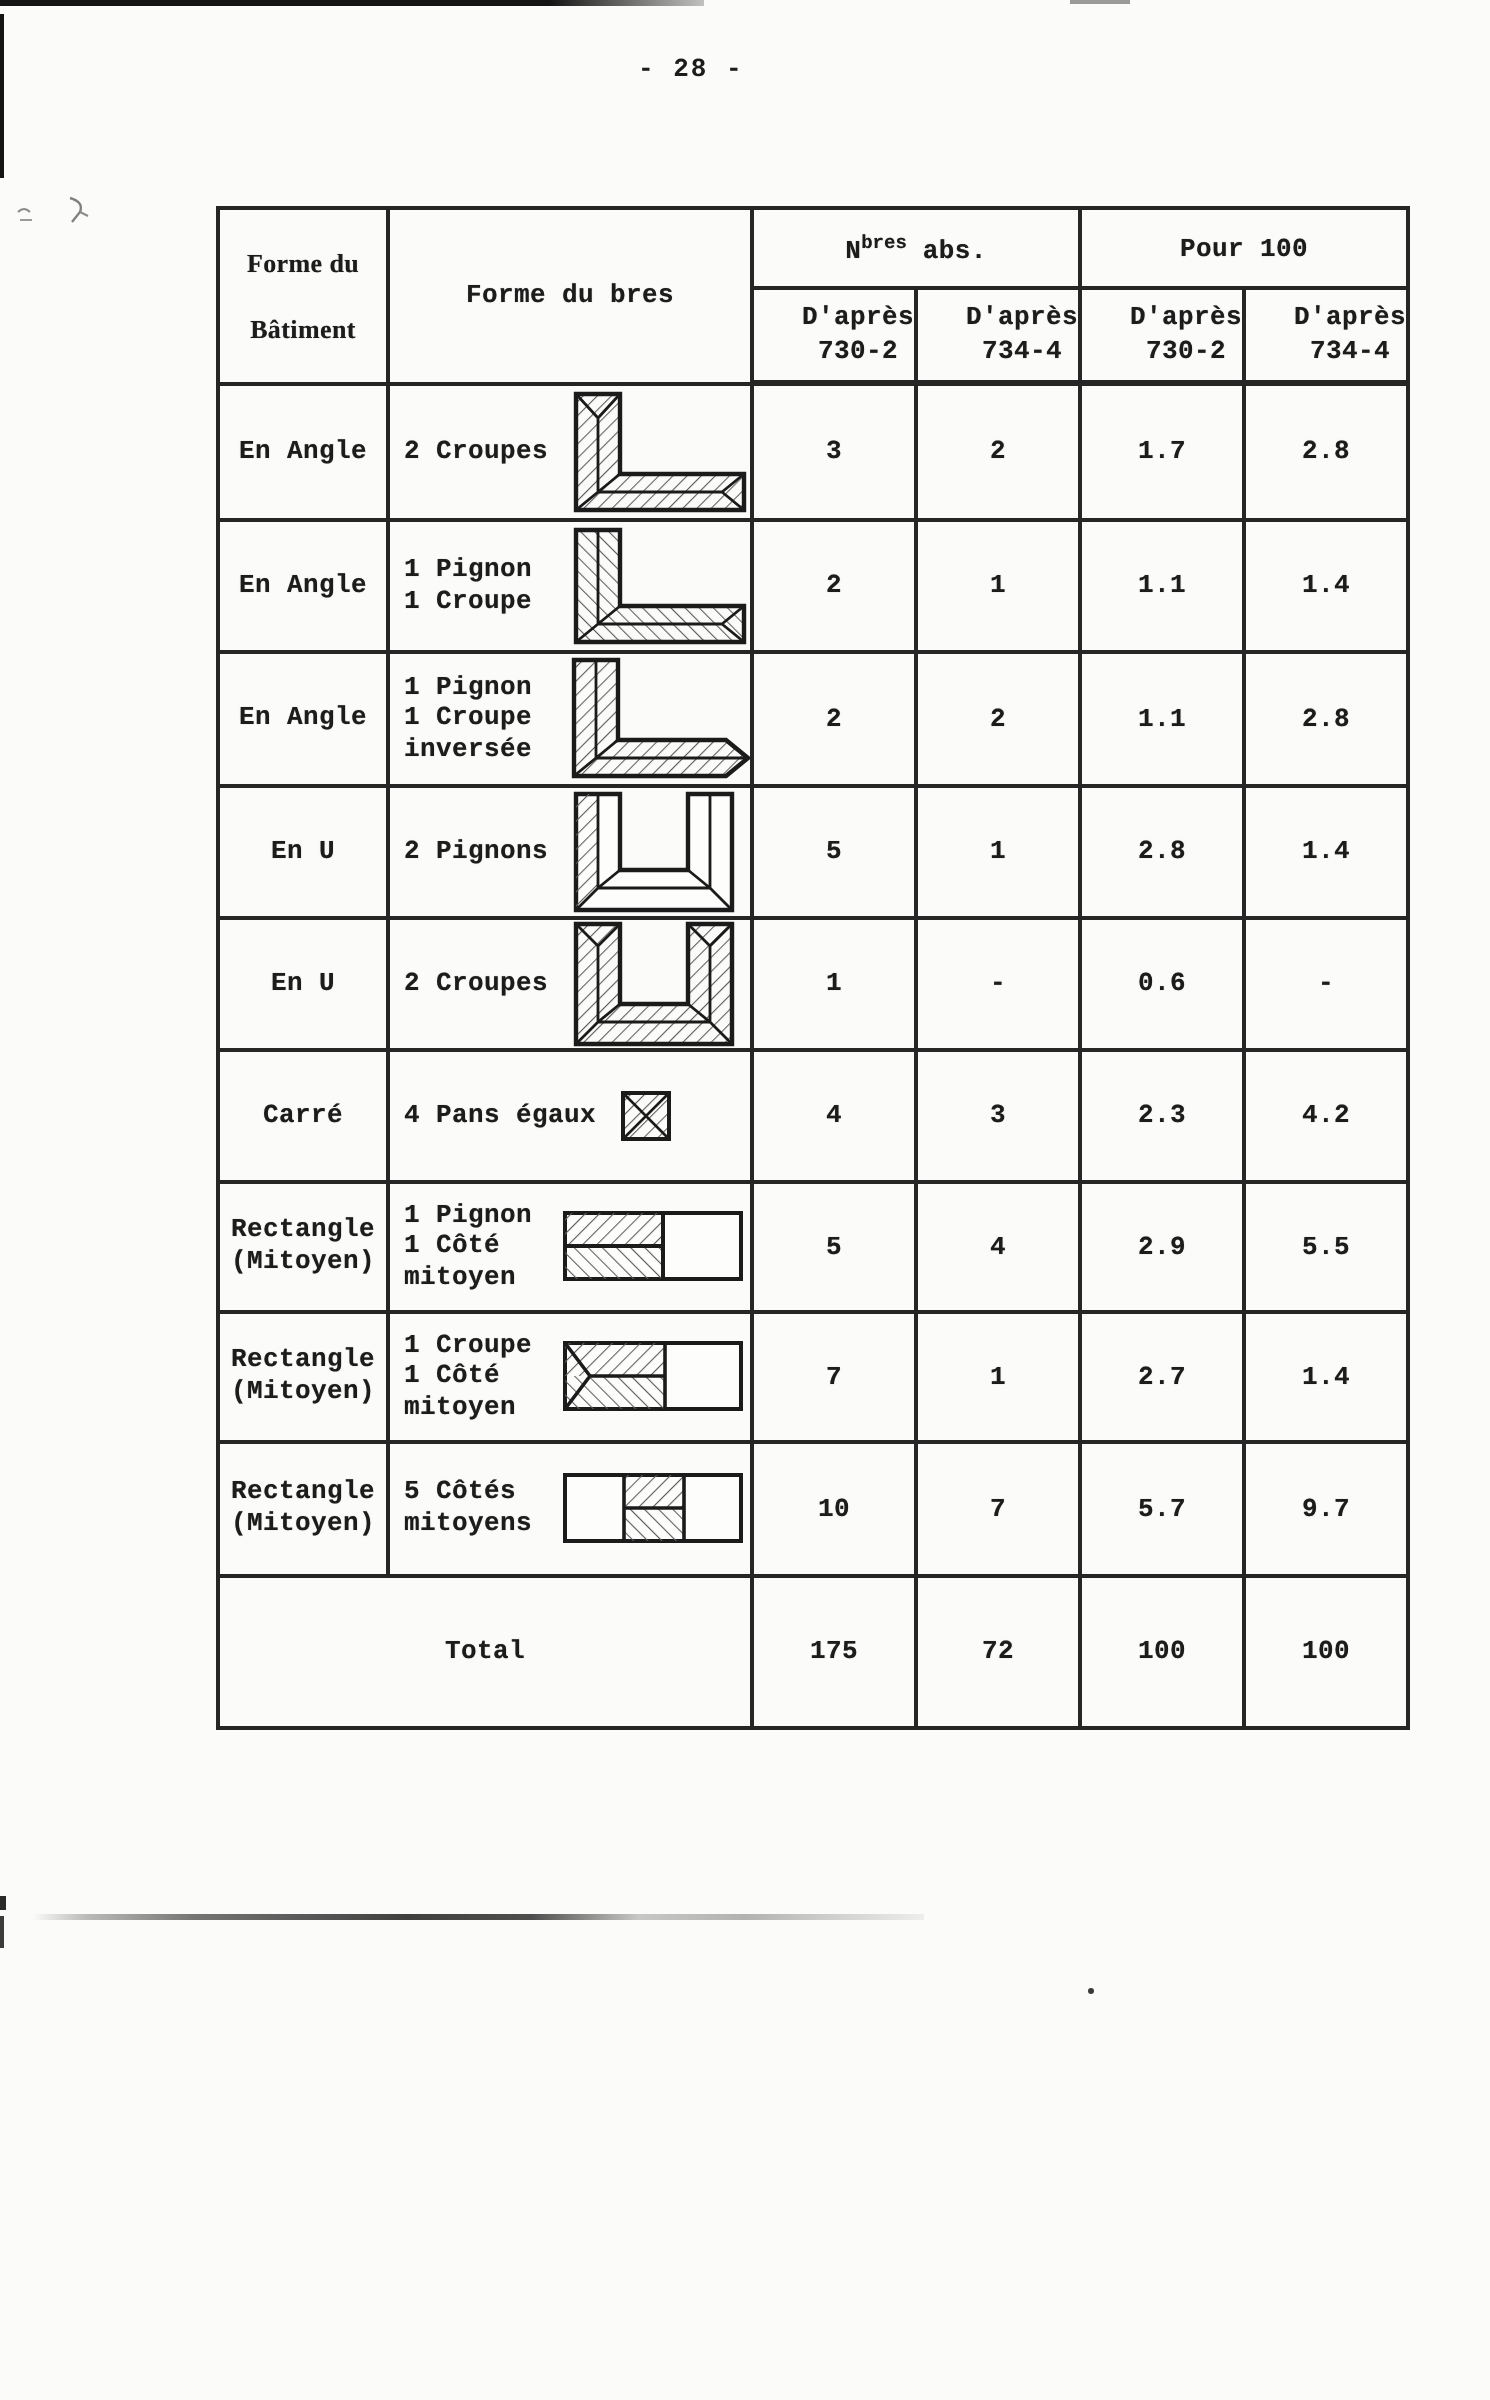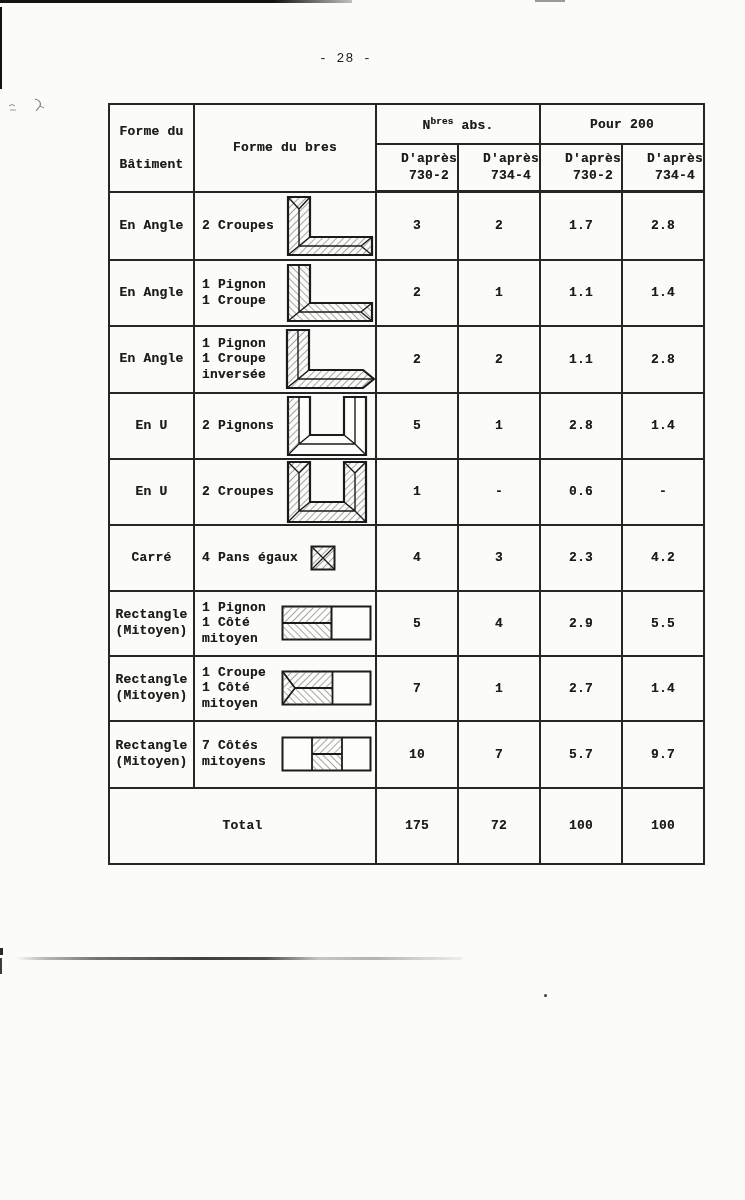--- a/index.html
+++ b/index.html
@@ -7,23 +7,22 @@
     width:745px;height:1200px;
     background:#fbfbf9;
     font-family:"Liberation Mono","DejaVu Sans Mono",monospace;
     color:#1c1c1c;
     position:relative;
     overflow:hidden;
   }
   .page{position:absolute;inset:0;}
   .page-number{
     position:absolute;left:319px;top:27px;
-    font-size:13px;font-weight:normal;letter-spacing:1px;
+    font-size:13px;font-weight:bold;letter-spacing:1px;
     white-space:pre;
-    margin-top:24px;
   }
   
   .edge-top{position:absolute;left:0;top:0;width:352px;height:3px;
     background:linear-gradient(90deg,#141414 0%,#141414 78%,rgba(20,20,20,.25) 100%);}
   .edge-top2{position:absolute;left:535px;top:0;width:30px;height:2px;background:#4a4a4a;opacity:.55;}
   .edge-left{position:absolute;left:0;top:7px;width:2px;height:82px;background:#141414;}
   .edge-left-low1{position:absolute;left:0;top:948px;width:3px;height:7px;background:#2a2a2a;}
   .edge-left-low2{position:absolute;left:0;top:958px;width:2px;height:16px;background:#3c3c3c;}
   .smudge{
     position:absolute;left:16px;top:957px;width:446px;height:3px;
@@ -40,21 +39,21 @@
   .tbl-wrap{position:absolute;left:108px;top:103px;}
   table.tbl{border-collapse:collapse;table-layout:fixed;}
   .tbl td{
     border:2px solid #262626;
     text-align:center;vertical-align:middle;
     font-size:13px;font-weight:bold;
     padding:0;letter-spacing:.2px;
     text-shadow:0 0 .4px rgba(20,20,20,.55);
   }
   .pre{white-space:pre-line;line-height:1.2;}
-  .bat-h{white-space:pre-line;line-height:2.55;}
+  .bat-h{white-space:pre-line;line-height:2.55;font-family:Liberation Serif, serif;}
   .h-group td{height:38px;}
   .h-sub td{height:45px;border-bottom:3px solid #262626;line-height:1.25;padding-left:24px;}
   .brow{height:66px;}
   .trow{height:76px;}
   sup.sp{font-size:9.5px;vertical-align:5px;letter-spacing:0;}
   .toit-wrap{display:flex;align-items:center;width:100%;}
   .toit-text{flex:0 0 84px;text-align:left;padding-left:7px;white-space:pre-line;line-height:1.2;box-sizing:border-box;}
   .toit-text.wide{flex:0 0 auto;padding-right:6px;text-align:center;}
   .art{flex:1 1 auto;display:flex;align-items:center;justify-content:center;}
   .total-cell{text-align:left;padding-left:204px;}
@@ -104,21 +103,21 @@
       <col style="width:66px">
           <col style="width:64px">
     </colgroup>
 
     <tbody>
           <tr class="h-group">
       <td rowspan="2" class="bat-h">Forme du
 Bâtiment</td>
       <td rowspan="2">Forme du bres</td>
       <td colspan="2"><span>N</span><sup class="sp">bres</sup> <span>abs.</span></td>
-      <td colspan="2">Pour 200</td>
+      <td colspan="2">Pour 100</td>
     </tr>
     <tr class="h-sub">
       <td class="pre">D'après
 730-2</td>
       <td class="pre">D'après
 734-4</td>
       <td class="pre">D'après
 730-2</td>
       <td class="pre">D'après
 734-4</td>
@@ -288,21 +287,21 @@
       <td>1</td>
       <td>2.7</td>
       <td>1.4</td>
     </tr>
 
     <tr class="brow" style="height:67px">
       <td class="pre">Rectangle
 (Mitoyen)</td>
       <td>
         <div class="toit-wrap">
-          <div class="toit-text">7 Côtés
+          <div class="toit-text">5 Côtés
 mitoyens</div>
           <div class="art">
                   <svg class="roof" width="92" height="38" viewBox="0 0 92 38">
             <rect x="1.5" y="2.5" width="88" height="33" fill="#fdfdfc" stroke="#1b1b1b" stroke-width="2"></rect>
             <rect x="31" y="2.5" width="30" height="16.5" fill="url(#hx)"></rect>
             <rect x="31" y="19" width="30" height="16.5" fill="url(#hy)"></rect>
             <path d="M31,2.5 V35.5 M61,2.5 V35.5 M31,19 H61" fill="none" stroke="#1b1b1b" stroke-width="1.8"></path>
           </svg>
                 </div>
         </div>

